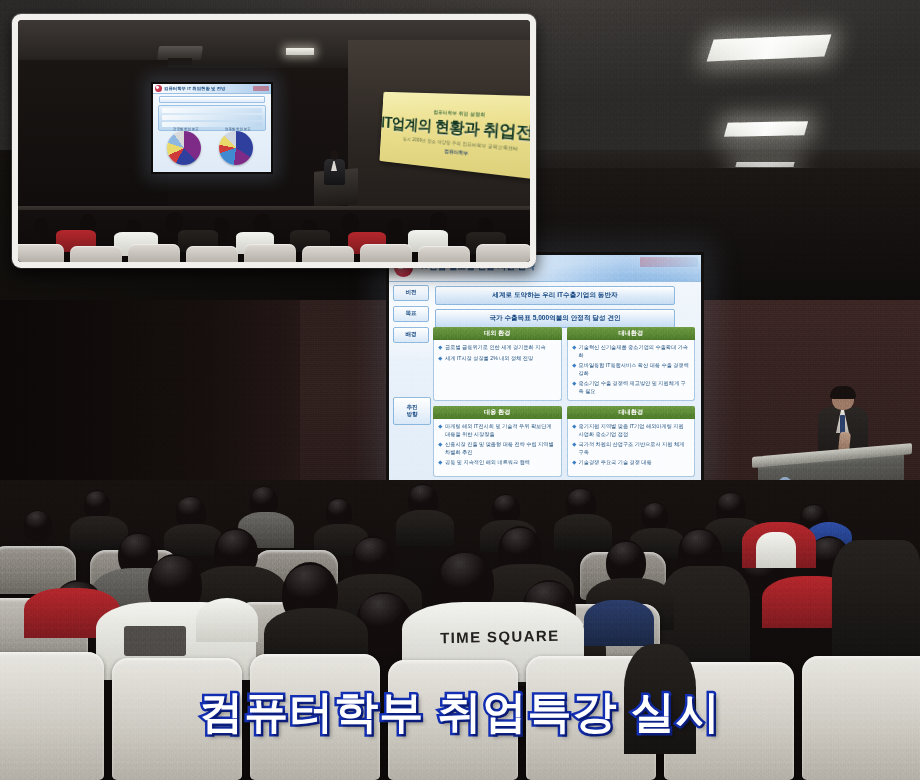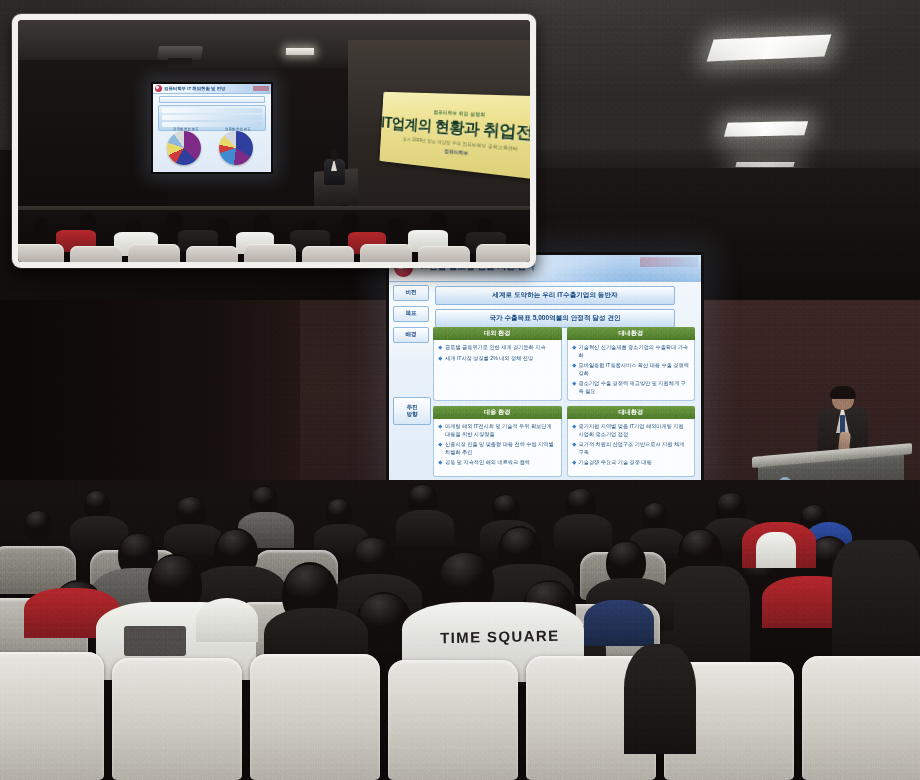--- a/index.html
+++ b/index.html
@@ -571,14 +571,15 @@
         <div class="i-seat" style="left:168px;top:36px;width:52px;height:20px;"></div>
         <div class="i-seat" style="left:226px;top:34px;width:52px;height:20px;"></div>
         <div class="i-seat" style="left:284px;top:36px;width:52px;height:20px;"></div>
         <div class="i-seat" style="left:342px;top:34px;width:52px;height:20px;"></div>
         <div class="i-seat" style="left:400px;top:36px;width:52px;height:20px;"></div>
         <div class="i-seat" style="left:458px;top:34px;width:56px;height:20px;"></div>
       </div>
     </div>
   </div>
 
+  <div class="caption">컴퓨터학부 취업특강 실시</div>
 
 </div>
 
 </body></html>

